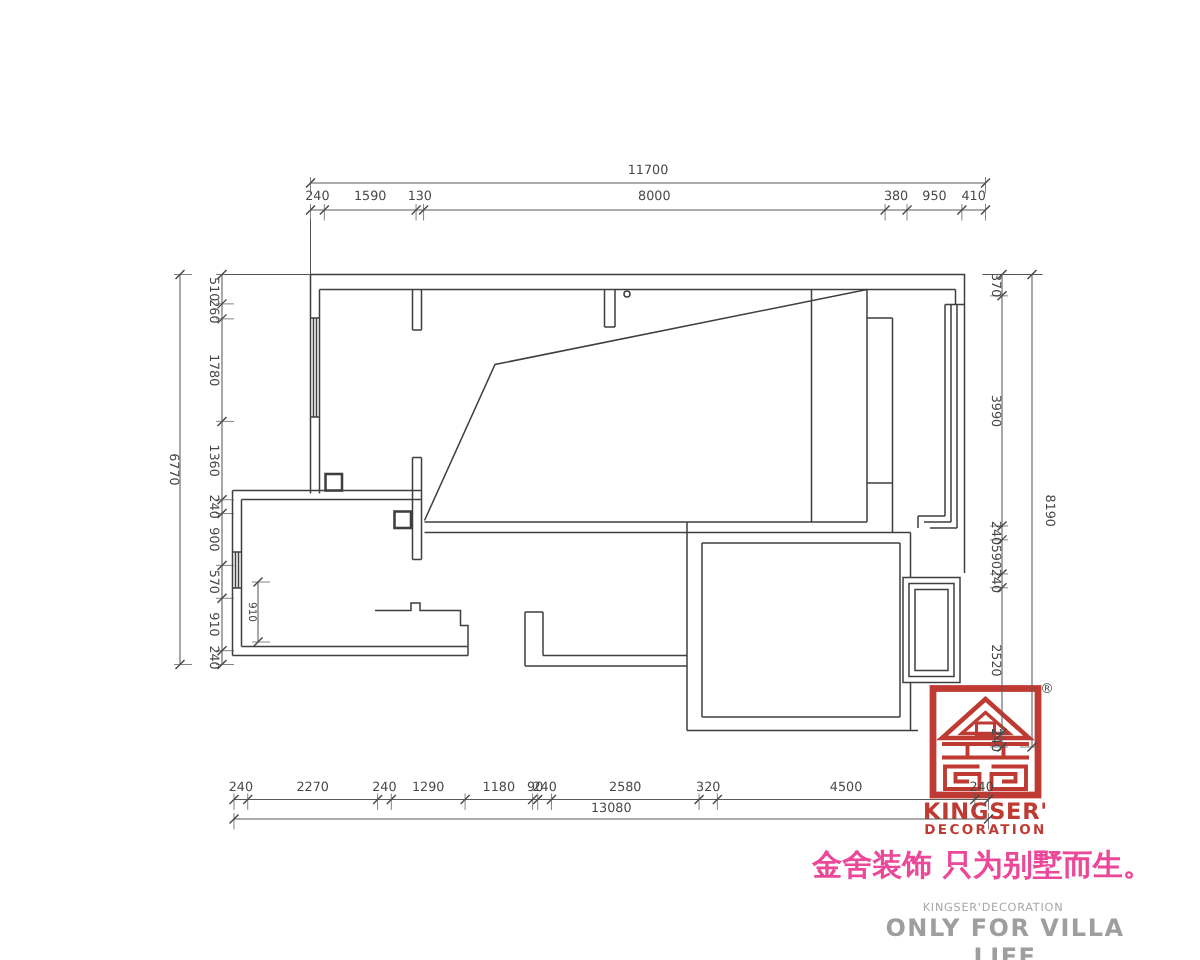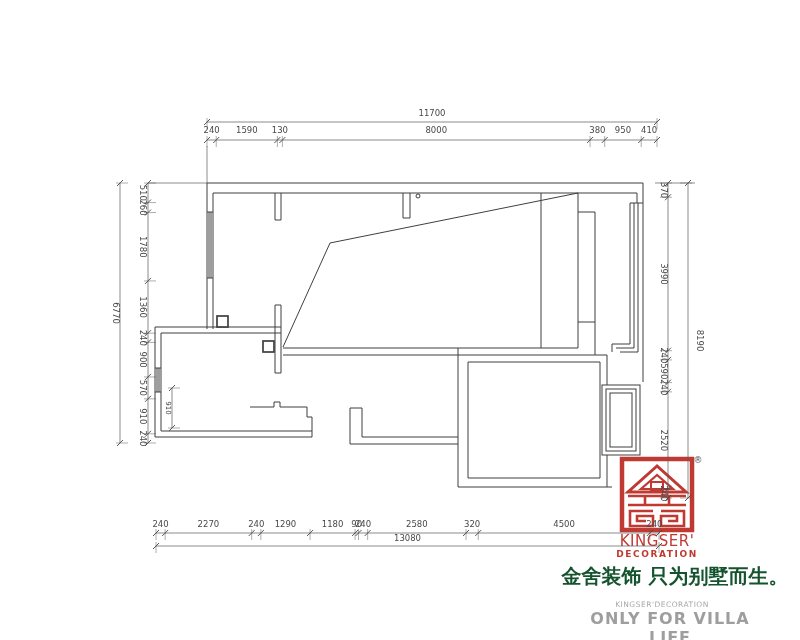--- a/index.html
+++ b/index.html
@@ -3,24 +3,24 @@
 <meta charset="utf-8">
 <style>
   html,body{margin:0;padding:0;background:#fff;}
   #canvas{position:relative;width:800px;height:640px;background:#ffffff;overflow:hidden;
           font-family:"DejaVu Sans",sans-serif;}
   svg{position:absolute;left:0;top:0;}
   .plan path, .plan rect, .plan circle{fill:none;stroke:#3f3f3f;stroke-width:1;}
   .plan rect.col{fill:#ffffff;stroke-width:1.7;}
   #dims text{fill:#484848;font-family:"DejaVu Sans",sans-serif;}
   .txt{position:absolute;text-align:center;}
-  #brand1{left:611px;top:532px;width:92px;font-size:15px;font-weight:400;letter-spacing:.5px;}
+  #brand1{left:611px;top:532px;width:92px;font-size:15px;font-weight:700;letter-spacing:.5px;}
   #brand2{left:611px;top:549px;width:92px;font-size:9px;font-weight:700;letter-spacing:1.6px;}
   #regmark{left:691px;top:455px;width:14px;font-size:9px;color:#555;}
-  #tagline{left:550px;top:563px;width:250px;font-size:20px;font-weight:600;color:#14532d;
+  #tagline{left:530px;top:563px;width:250px;font-size:20px;font-weight:600;color:#ec4899;
            font-family:"DejaVu Serif","Liberation Serif",serif;white-space:nowrap;}
   #brandsmall{left:560px;top:600px;width:204px;font-size:7.5px;color:#a8a8a8;letter-spacing:.5px;text-align:center;}
   #sloganen{left:568px;top:609px;width:204px;font-size:16px;font-weight:600;color:#9e9e9e;letter-spacing:1px;}
   #logo{position:absolute;left:614px;top:450px;width:84px;height:92px;}
   #logo path,#logo rect{fill:none;stroke-linejoin:miter;}
 </style>
 </head>
 <body>
 
 <div id="canvas">

